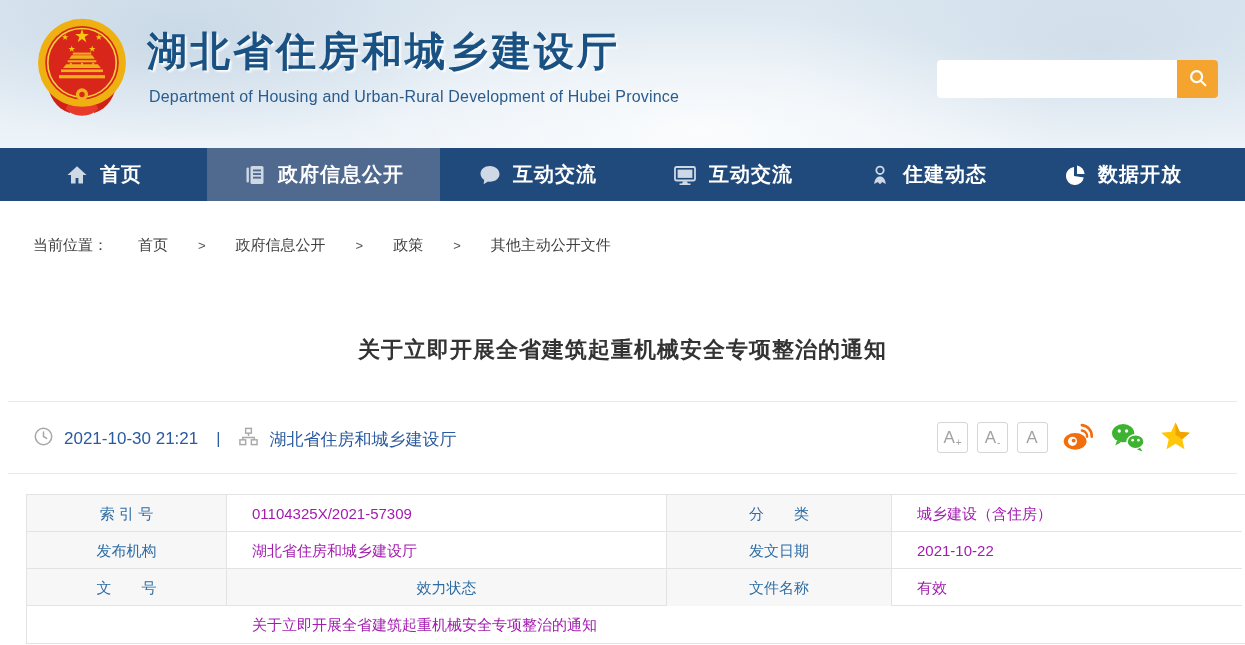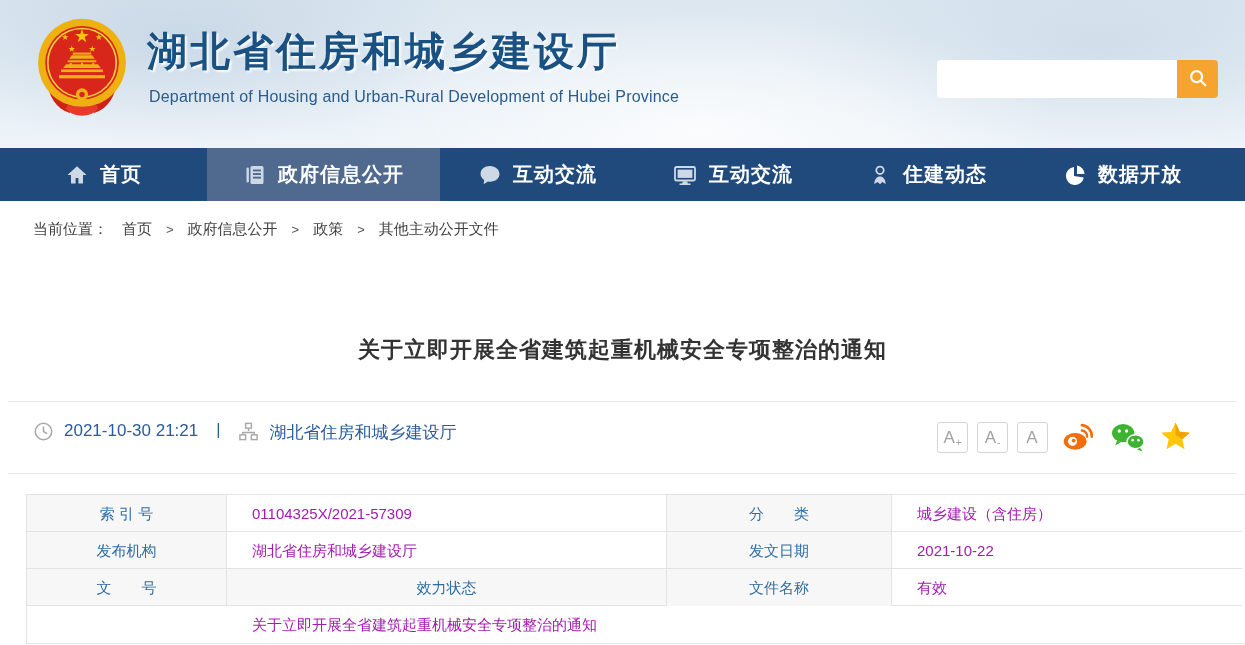--- a/index.html
+++ b/index.html
@@ -26,30 +26,30 @@
     display:flex;align-items:center;justify-content:center;cursor:pointer;}
 
   
   .nav{position:absolute;top:148px;left:0;width:1245px;height:53px;background:#20497c;display:flex;}
   .nav-item{height:53px;display:flex;align-items:center;justify-content:center;gap:11px;
     color:#fff;font-size:20px;font-weight:bold;letter-spacing:1px;cursor:pointer;}
   .nav-item.active{background:#50698e;}
   .nav-item svg{display:block;}
 
   
-  .breadcrumb{position:absolute;top:220px;left:33px;font-size:15px;color:#3f3f3f;display:flex;gap:14px;align-items:center;}
+  .breadcrumb{position:absolute;top:236px;left:33px;font-size:15px;color:#3f3f3f;display:flex;gap:30px;align-items:center;}
   .breadcrumb .crumb{cursor:pointer;}
   .breadcrumb .sep{color:#555;font-size:13px;}
 
   
   .article-title{position:absolute;top:335px;left:0;width:1245px;text-align:center;
     font-size:22px;font-weight:bold;color:#333;letter-spacing:1px;}
   .rule{position:absolute;left:8px;width:1229px;border-top:1px solid #e9e9e9;height:0;}
   .rule1{top:401px;} .rule2{top:473px;}
-  .meta{position:absolute;top:421px;left:33px;height:36px;display:flex;gap:10px;
+  .meta{position:absolute;top:421px;left:33px;height:36px;display:flex;align-items:center;gap:10px;
     font-size:17px;color:#2a5a9f;}
   .meta .pipe{color:#2a5a9f;margin:0 8px;font-size:16px;}
   .font-controls{position:absolute;top:422px;left:937px;display:flex;gap:9px;}
   .fc-btn{width:31px;height:31px;border:1px solid #d5d5d5;border-radius:3px;background:#fff;color:#a2a2a2;
     font-size:17px;display:flex;align-items:flex-end;justify-content:center;padding-bottom:4px;box-sizing:border-box;cursor:pointer;}
   .fc-btn sup{font-size:10px;line-height:10px;margin-left:1px;}
   .share{position:absolute;top:421px;left:1062px;display:flex;align-items:center;gap:15px;}
   .share span{cursor:pointer;display:flex;}
 
   

